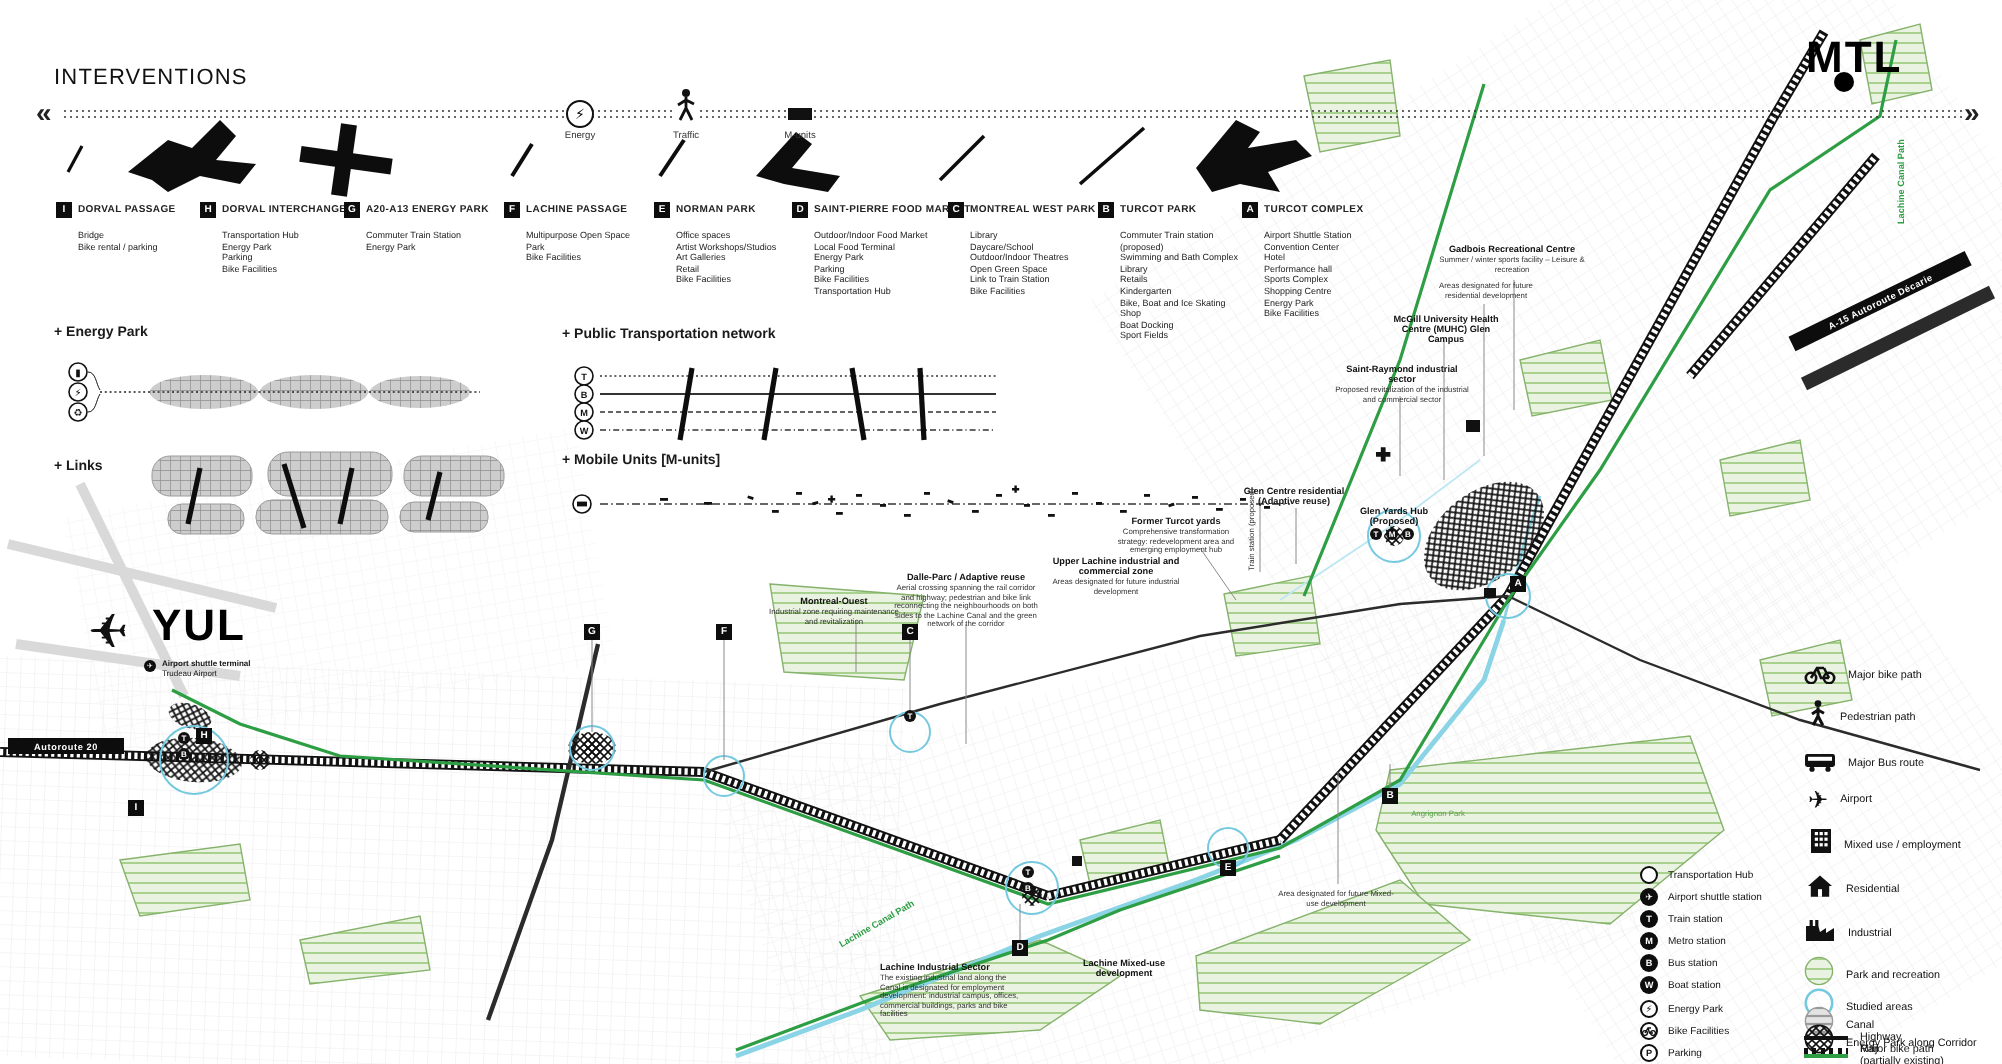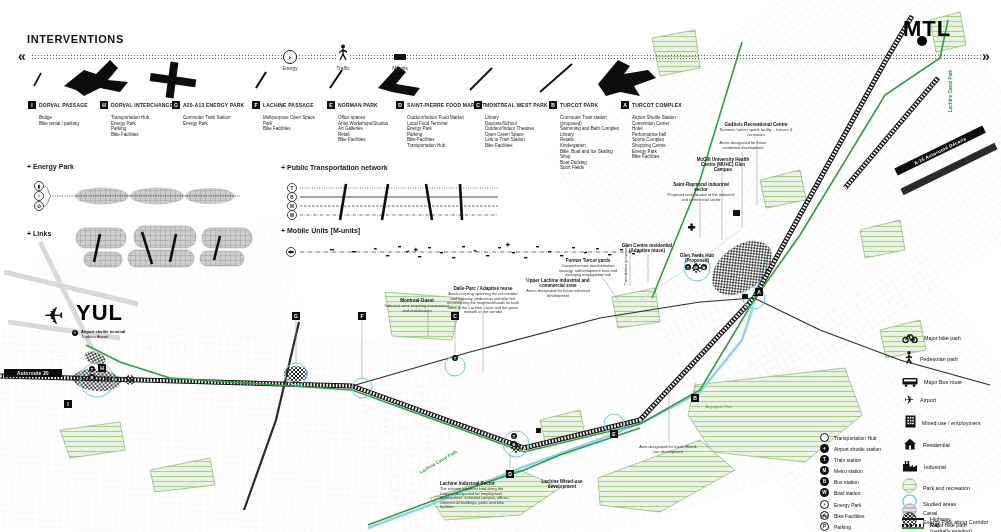--- a/index.html
+++ b/index.html
@@ -1,19 +1,19 @@
 <!DOCTYPE html>
 <html><head>
 <meta charset="utf-8">
 <style>
   html,body{margin:0;padding:0;background:#ffffff;}
   body{font-family:"Liberation Sans","DejaVu Sans",sans-serif;color:#111;}
   #stage{position:relative;width:1001px;height:532px;background:#fff;overflow:hidden;}
   .abs{position:absolute;}
-  .title{font-size:11px;font-weight:700;letter-spacing:.6px;}
+  .title{font-size:11px;font-weight:400;letter-spacing:.6px;}
   .sec-title{font-size:7px;font-weight:700;color:#1a1a1a;}
   .iv{position:absolute;width:72px;}
   .iv-head{display:flex;align-items:center;gap:3px;}
   .iv-badge{width:8px;height:8px;background:#0d0d0d;color:#fff;font-size:5px;font-weight:700;
             display:flex;align-items:center;justify-content:center;flex:0 0 auto;}
   .iv-title{font-size:5px;font-weight:600;letter-spacing:.2px;color:#222;white-space:nowrap;}
   .iv-feats{list-style:none;margin:6px 0 0 11px;padding:0;font-size:4.5px;line-height:5.6px;color:#222;}
   .callout{position:absolute;text-align:center;}
   .callout .c-title{font-size:4.6px;font-weight:700;line-height:5px;color:#111;}
   .callout .c-sub{font-size:3.9px;line-height:4.6px;color:#333;margin-top:1px;}

